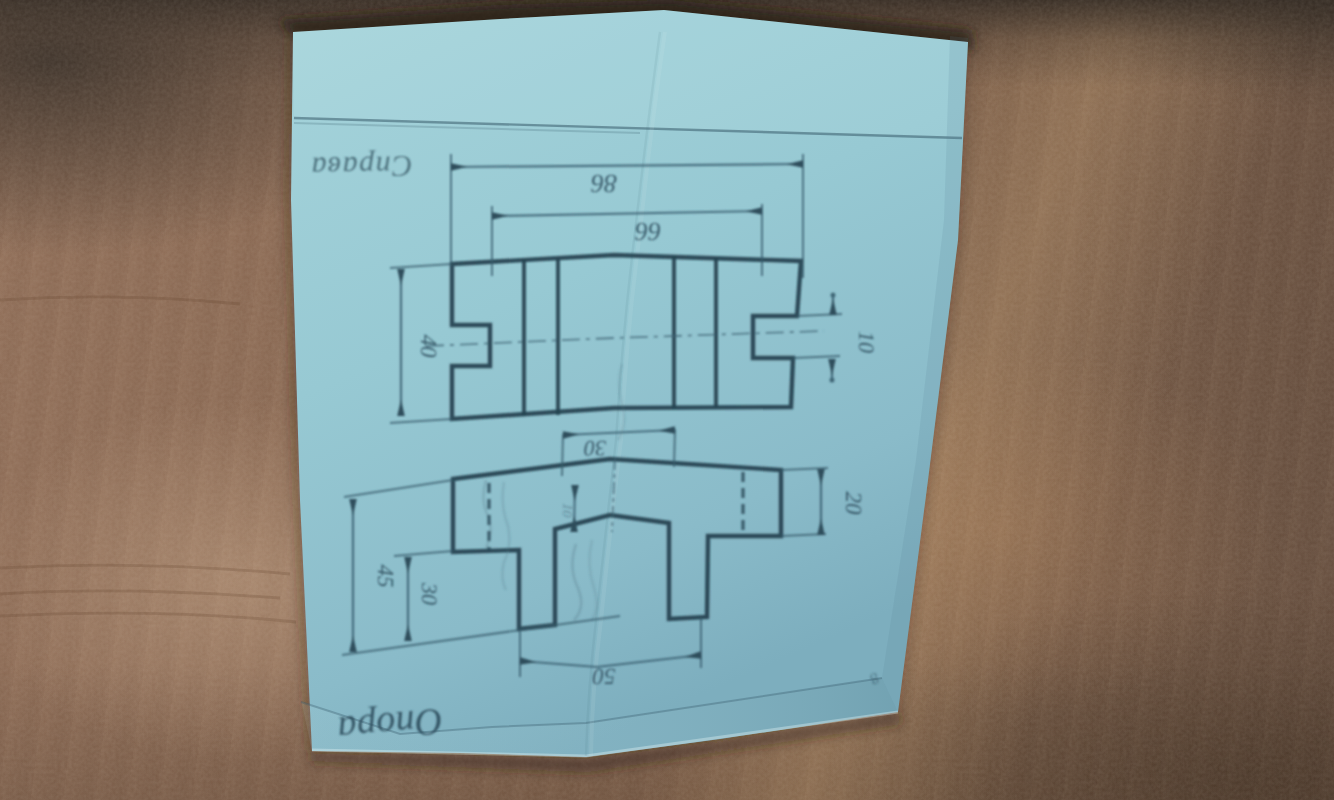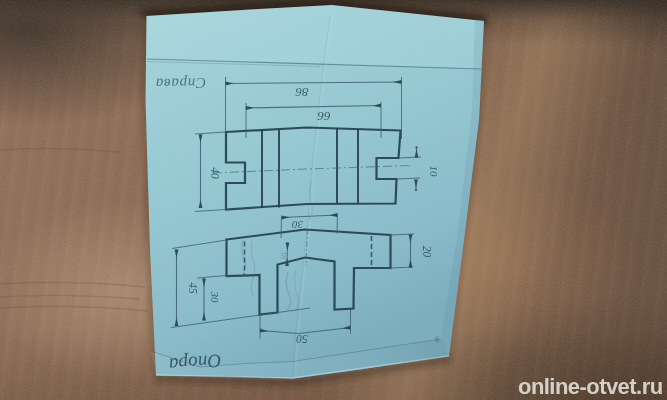--- a/index.html
+++ b/index.html
@@ -186,14 +186,13 @@
     <text transform="translate(436,337) rotate(150)" font-family="Liberation Serif" font-style="italic" font-size="8" fill="#2f4d5c" fill-opacity="0.6" text-anchor="middle">8</text>
 
     <path d="M243,240 q-3,10 1,18 q3,8 -1,16" stroke="rgba(70,105,120,0.25)" stroke-width="1.2" fill="none"></path>
     <path d="M252,241 q-2,12 2,22 q2,10 -2,18 q-2,8 1,14" stroke="rgba(70,105,120,0.2)" stroke-width="1.2" fill="none"></path>
     <path d="M288,272 q-4,12 1,22 q4,10 -2,16" stroke="rgba(70,105,120,0.25)" stroke-width="1.3" fill="none"></path>
     <path d="M296,270 q-3,12 1,24 q3,10 -1,16" stroke="rgba(70,105,120,0.18)" stroke-width="1.2" fill="none"></path>
     <path d="M311,182 q-3,10 0,20 q3,10 -2,18" stroke="rgba(70,105,120,0.18)" stroke-width="1.2" fill="none"></path>
   </g>
 </svg>
 
-<div class="wm">online-otvet.ru</div>
 </div>
 
 </body></html>

